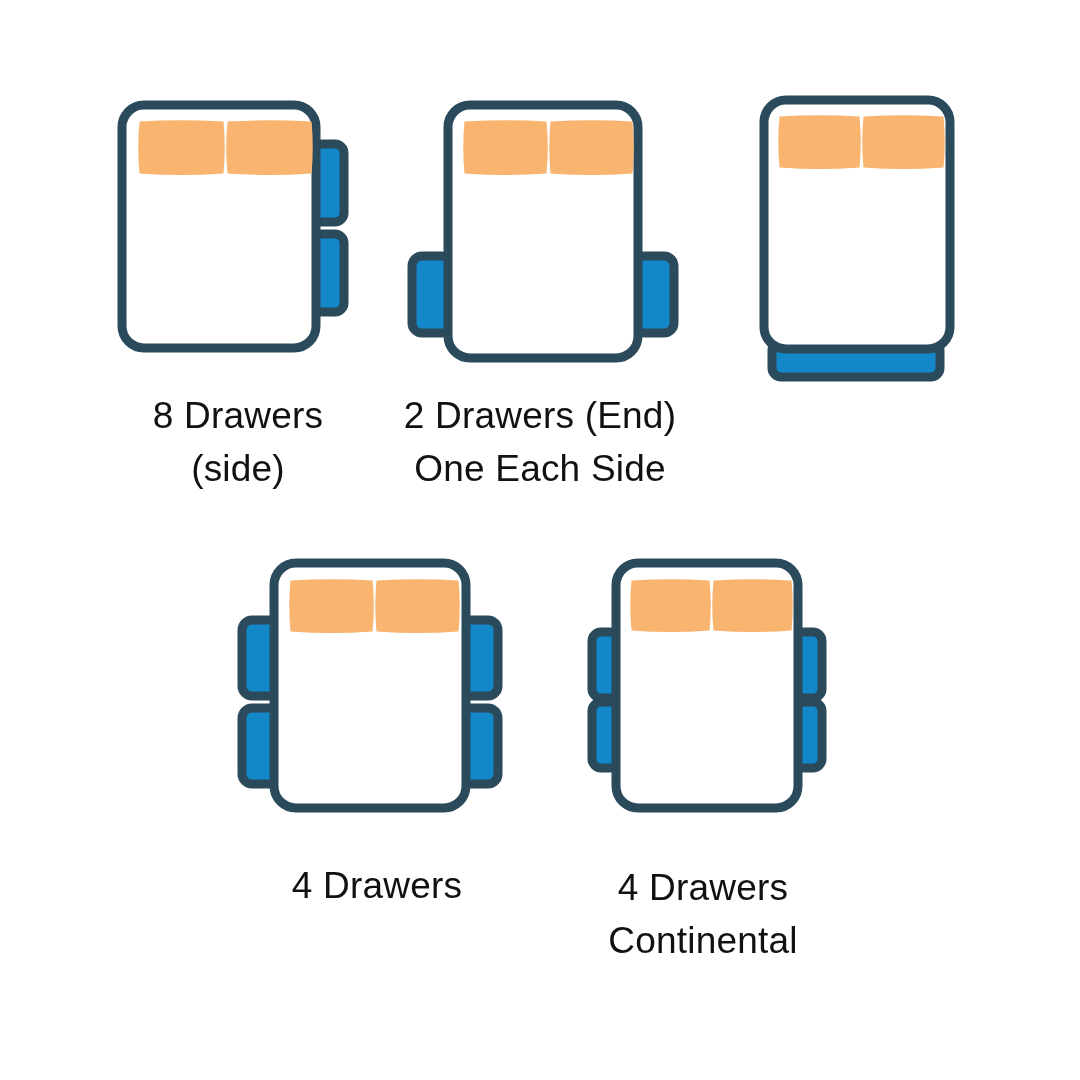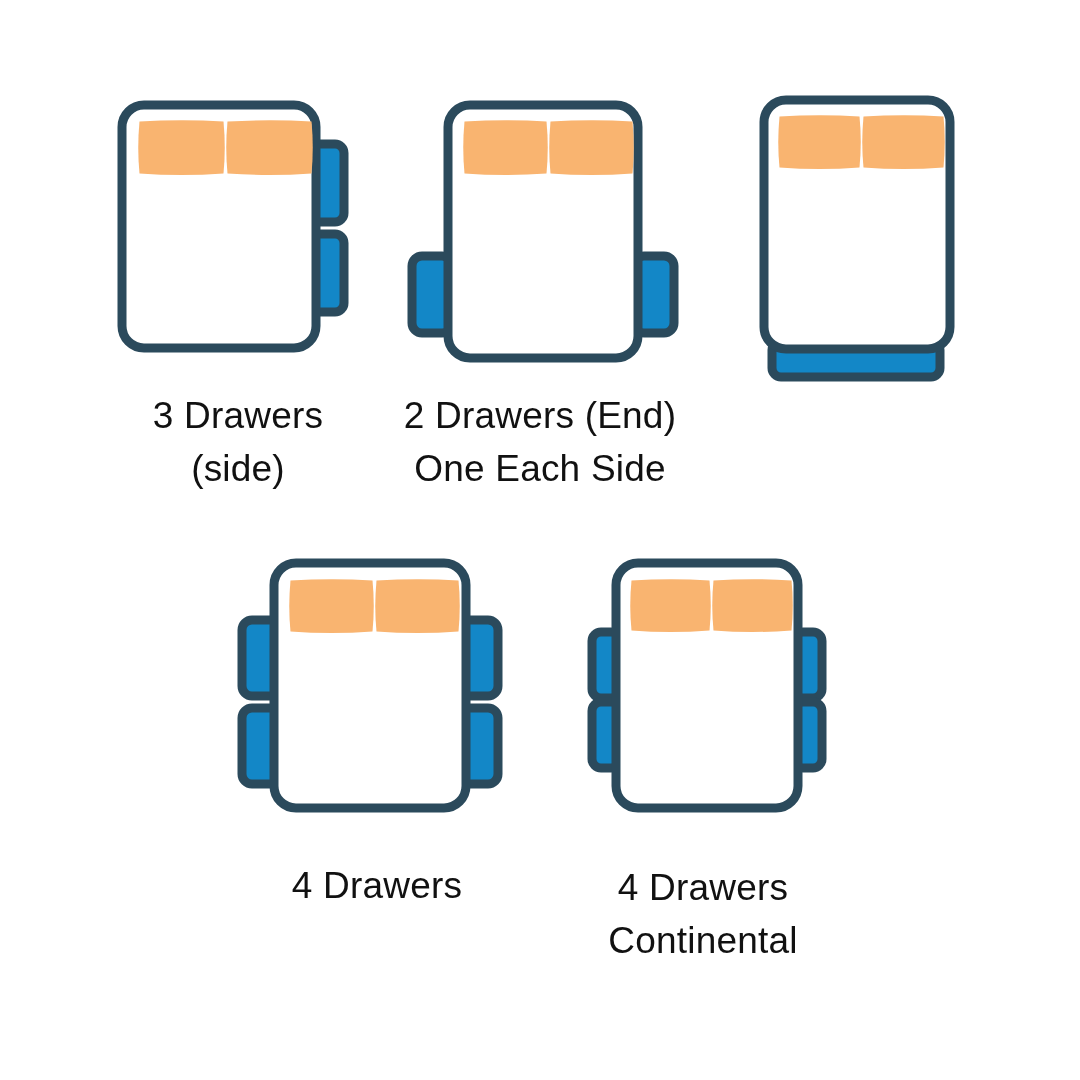--- a/index.html
+++ b/index.html
@@ -61,21 +61,21 @@
       </g>
 
       <rect x="22" y="19" width="194" height="243" rx="22" ry="22" fill="#FFFFFF" stroke="#2B4A5C" stroke-width="9"></rect>
 
       <g>
         <path d="M39.5 35.5 q43-2.5 84 0 q2.5 26 0 52 q-42 3-84 0 q-2.5-26 0-52 z" fill="#F9B470"></path>
         <path d="M127.5 35.5 q43-2.5 84 0 q2.5 26 0 52 q-42 3-84 0 q-2.5-26 0-52 z" fill="#F9B470"></path>
       </g>
     </svg>
   </div>
-  <div class="bed-label" id="lab-1">3 Drawers
+  <div class="bed-label" id="lab-1">8 Drawers
 (side)</div>
 
   <div class="bed-cell" id="fig-2">
     <svg class="bed-svg" width="290" height="285" viewBox="0 0 290 285" xmlns="http://www.w3.org/2000/svg">
 
       <g>
         <rect x="14" y="170" width="40" height="77" rx="10" ry="10" fill="#1387C7" stroke="#2B4A5C" stroke-width="9"></rect>
         <rect x="236" y="170" width="40" height="77" rx="10" ry="10" fill="#1387C7" stroke="#2B4A5C" stroke-width="9"></rect>
       </g>
 

